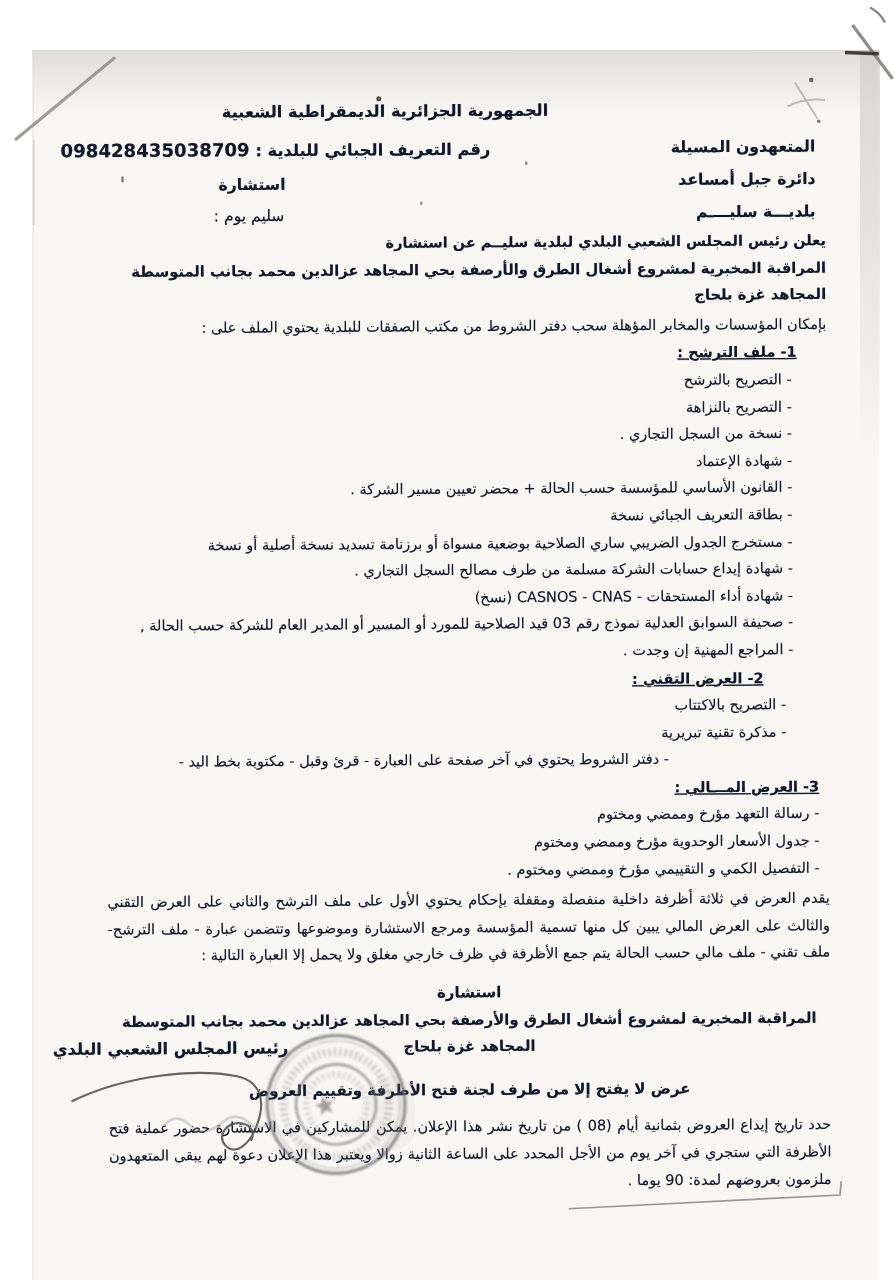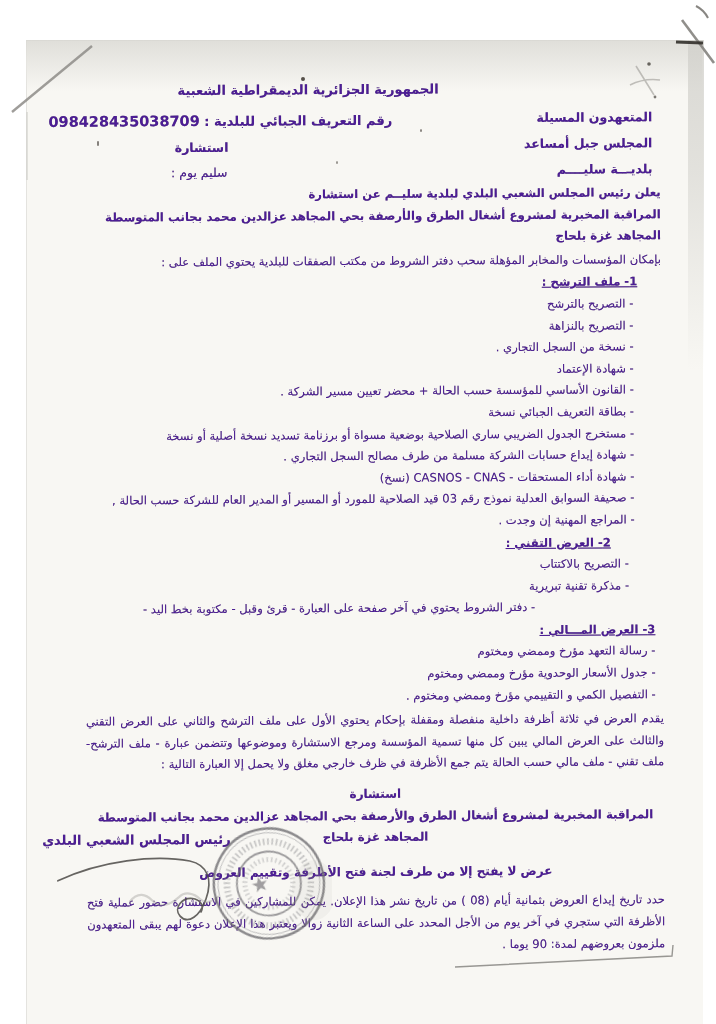--- a/index.html
+++ b/index.html
@@ -1,18 +1,18 @@
 <!DOCTYPE html>
 <html lang="ar"><head>
 <meta charset="utf-8">
 <style>
   html,body{margin:0;padding:0;background:#ffffff;}
   .page{
     position:relative;width:716px;height:1024px;overflow:hidden;
-    background:#ffffff;font-family:"DejaVu Sans",sans-serif;color:#4c1d95;
+    background:#ffffff;font-family:"DejaVu Sans",sans-serif;color:#0f172a;
   }
   
   .paper{
     position:absolute;left:26px;top:40px;width:676px;height:984px;
     background:#f8f7f3;
     border-left:1px solid #e4e3df;border-top:1px solid #dddcd7;
   }
   .top-shade{
     position:absolute;left:26px;top:40px;width:676px;height:52px;
     background:linear-gradient(to bottom,#d9d8d3 0%,#e7e6e1 45%,rgba(248,247,243,0) 100%);
@@ -92,21 +92,21 @@
     <div class="abs republic">الجمهورية الجزائرية الديمقراطية الشعبية</div>
 
     <div class="abs taxline">
       <span>رقم التعريف الجبائي للبلدية :</span>
       <span class="num" dir="ltr">098428435038709</span>
     </div>
     <div class="abs consult-top">استشارة</div>
     <div class="abs placedate">سليم يوم :</div>
 
     <div class="abs wilaya">المتعهدون المسيلة</div>
-    <div class="abs daira">المجلس جبل أمساعد</div>
+    <div class="abs daira">دائرة جبل أمساعد</div>
     <div class="abs commune">بلديـــة سليــــم</div>
 
     <div class="body-text">
       <div class="ln intro">يعلن رئيس المجلس الشعبي البلدي لبلدية سليــم عن استشارة</div>
       <div class="ln btitle">المراقبة المخبرية لمشروع أشغال الطرق والأرصفة بحي المجاهد عزالدين محمد بجانب المتوسطة المجاهد غزة بلحاج</div>
       <div class="ln withdraw">بإمكان المؤسسات والمخابر المؤهلة سحب دفتر الشروط من مكتب الصفقات للبلدية يحتوي الملف على :</div>
 
       <div class="ln sec-title t1">1- ملف الترشح :</div>
       <div class="ln i1">- التصريح بالترشح</div>
       <div class="ln i1">- التصريح بالنزاهة</div>

